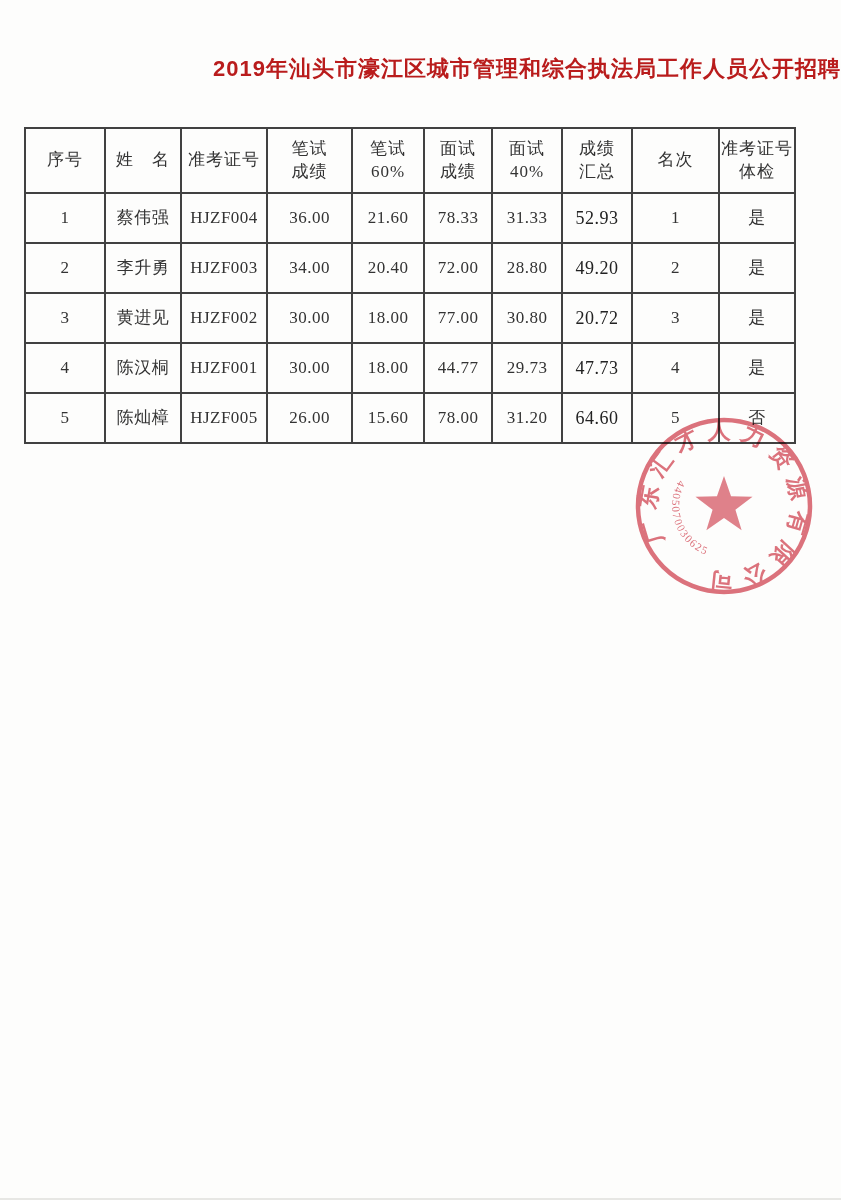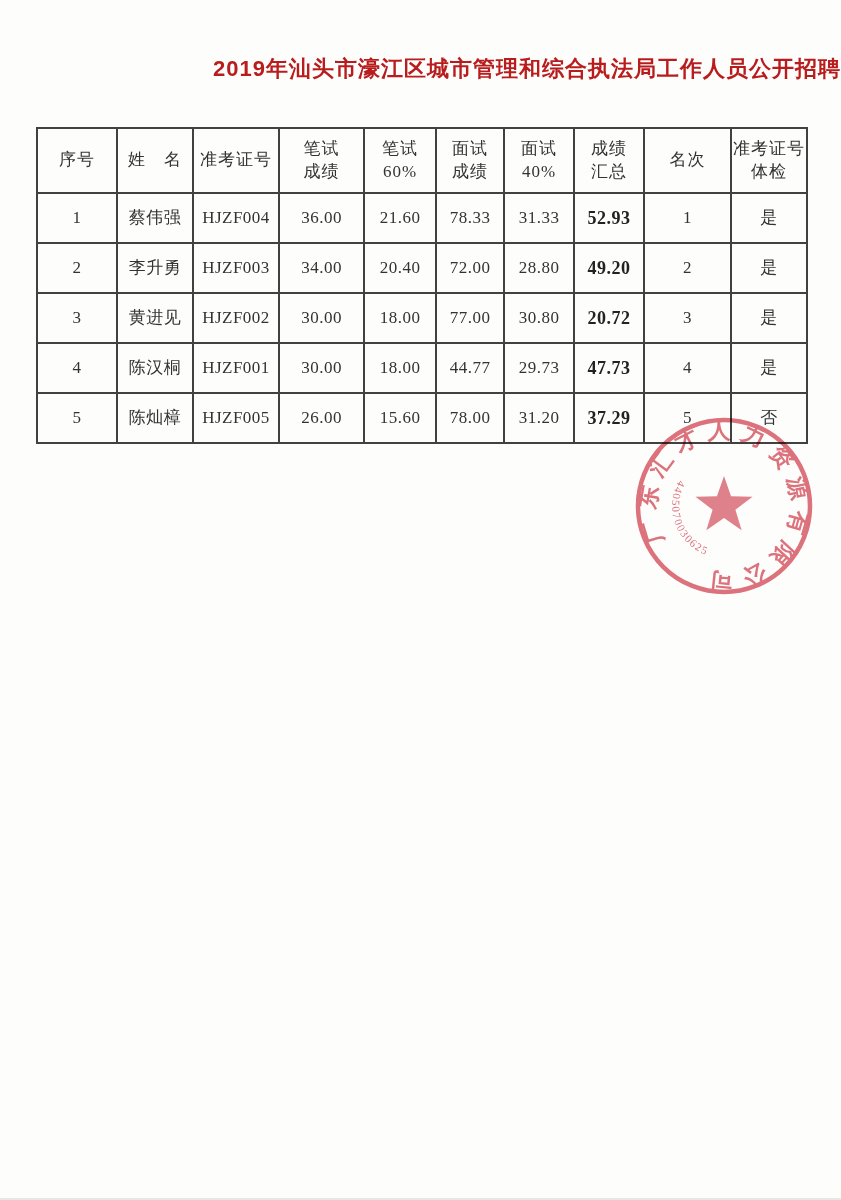--- a/index.html
+++ b/index.html
@@ -32,21 +32,21 @@
     text-align: right;
     font-family: "Liberation Sans", sans-serif;
     font-weight: 700;
     font-size: 22px;
     line-height: 30px;
     color: #b91c1c;
     letter-spacing: 1px;
   }
   .score-table {
     position: absolute;
-    left: 36px;
+    left: 24px;
     top: 127px;
     width: 770px;
     border-collapse: collapse;
     table-layout: fixed;
   }
   .score-table th,
   .score-table td {
     border: 2px solid #414141;
     text-align: center;
     vertical-align: middle;
@@ -59,21 +59,21 @@
   .score-table thead th {
     height: 63px;
     font-weight: 400;
     letter-spacing: 1px;
   }
   .score-table tbody td {
     height: 48px;
     letter-spacing: 0.5px;
   }
   .score-table td.col-total {
-    font-weight: 700;
+    font-weight: 400;
     font-size: 18px;
     color: #222222;
   }
   .seal {
     position: absolute;
     left: 633px;
     top: 415px;
     width: 182px;
     height: 182px;
     opacity: 0.88;
@@ -183,21 +183,21 @@
           <td>是</td>
         </tr>
         <tr>
           <td>5</td>
           <td>陈灿樟</td>
           <td>HJZF005</td>
           <td>26.00</td>
           <td>15.60</td>
           <td>78.00</td>
           <td>31.20</td>
-          <td class="col-total">37.29</td>
+          <td class="col-total">64.60</td>
           <td>5</td>
           <td>否</td>
         </tr>
       </tbody>
   </table>
 
   <div class="seal">
     <svg viewBox="-91 -91 182 182" width="182" height="182">
       <circle r="86" fill="none" stroke-width="4.5" stroke="#d95f6b"></circle>
       <polygon points="0,-30 7.05,-9.71 28.53,-9.27 11.41,3.71 17.63,24.27 0,12 -17.63,24.27 -11.41,3.71 -28.53,-9.27 -7.05,-9.71" fill="#dd717c"></polygon>

